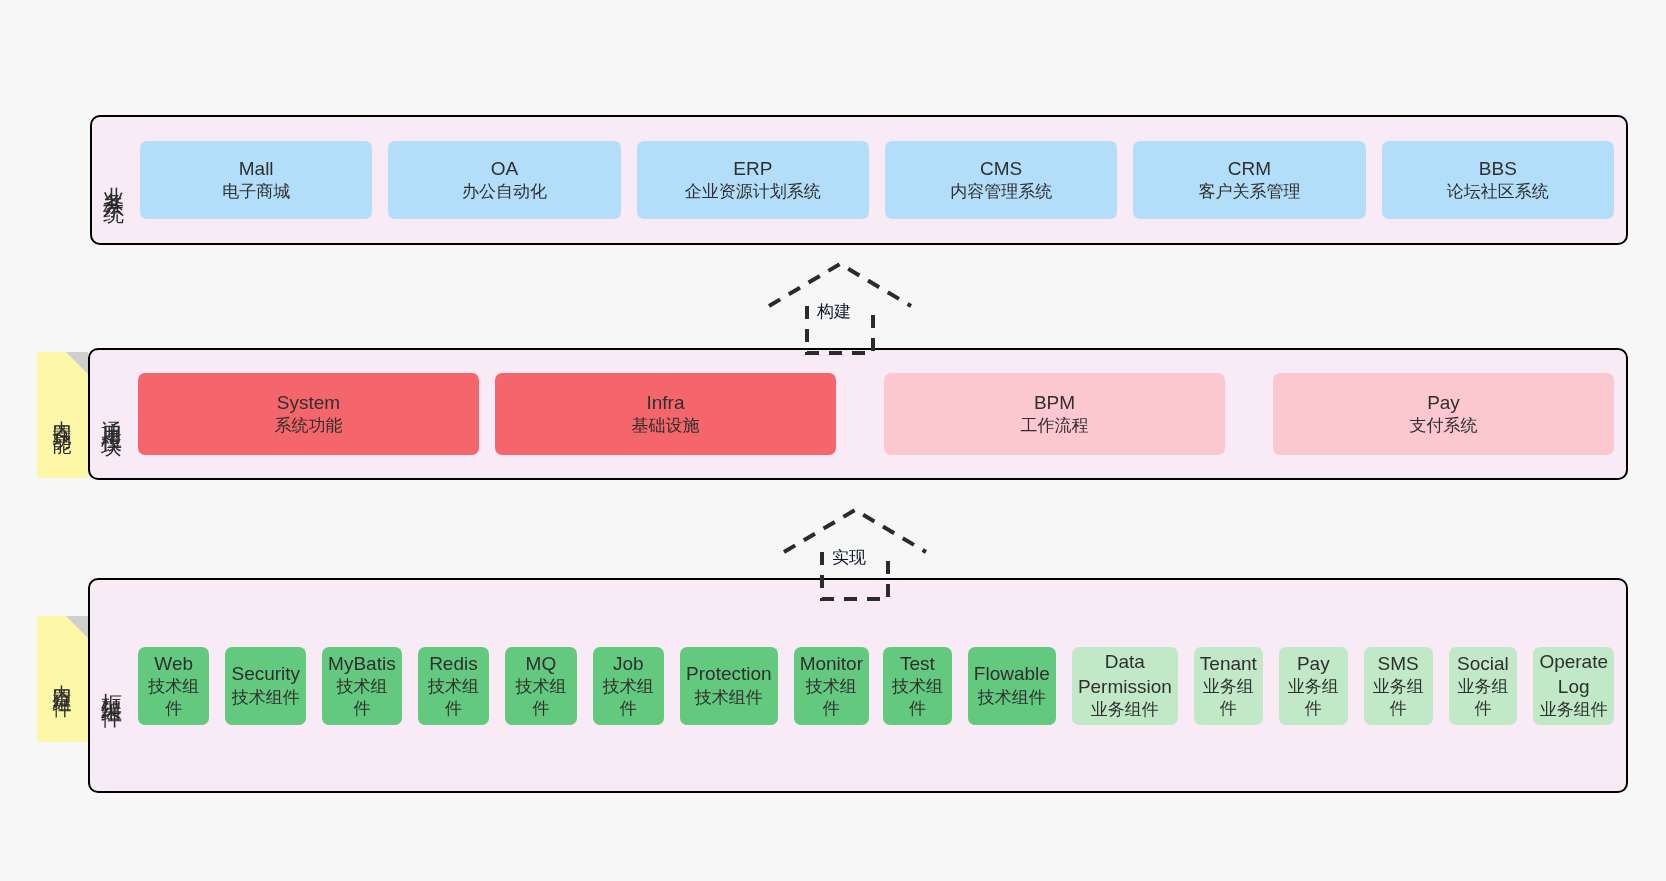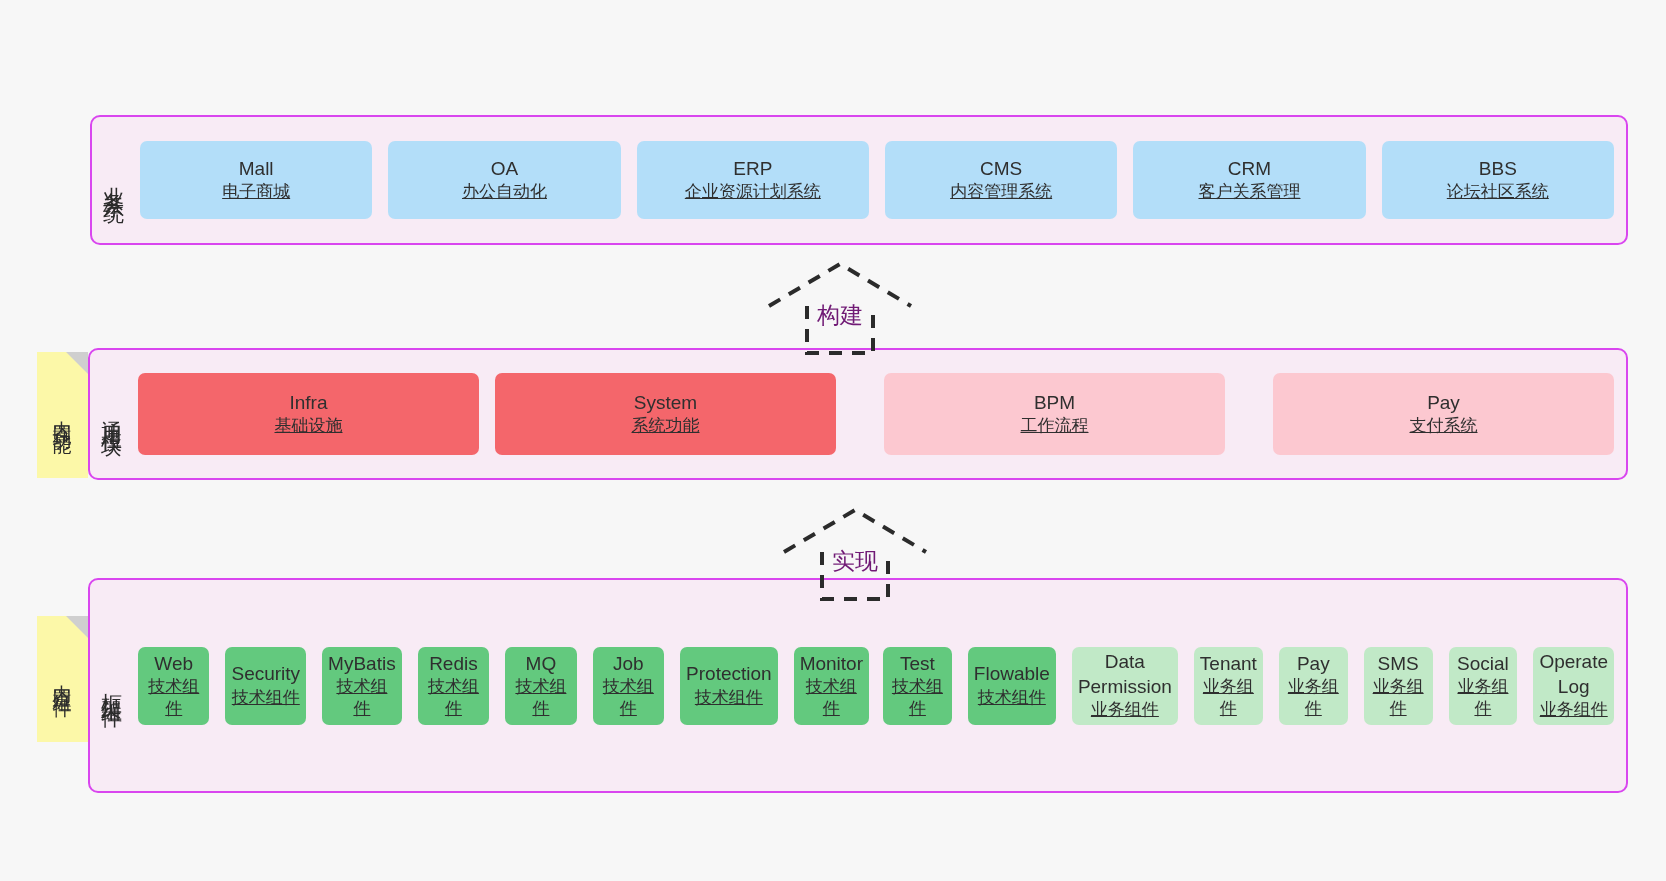--- a/index.html
+++ b/index.html
@@ -10,21 +10,21 @@
     color:#333;
     overflow:hidden;
     position:relative;
   }
   .canvas{position:absolute;inset:0;}
 
   
   .layer{
     position:absolute;
     background:#f8ebf5;
-    border:2px solid #d946ef;
+    border:2px solid #000000;
     border-radius:10px;
     box-sizing:border-box;
     display:flex;
     align-items:stretch;
   }
   .layer-label{
     flex:0 0 auto;
     width:44px;
     display:flex;
     align-items:center;
@@ -64,21 +64,21 @@
     display:flex;
     flex-direction:column;
     align-items:center;
     justify-content:center;
     text-align:center;
     line-height:1.28;
     box-sizing:border-box;
     padding:4px 6px;
   }
   .card .en{font-size:19px;color:#2f2f2f;}
-  .card .cn{font-size:17px;color:#2f2f2f;text-decoration:underline;}
+  .card .cn{font-size:17px;color:#2f2f2f;}
 
   .h-biz{height:78px;}
   .h-mod{height:82px;}
   .h-fw {height:78px;}
 
   .c-blue      {background:#b3def9;}
   .c-red       {background:#f4666b;}
   .c-pink      {background:#fcc8d0;margin-left:32px;}
   .c-green     {background:#63c97e;}
   .c-lightgreen{background:#c1e9c7;}
@@ -104,22 +104,22 @@
     top:0;right:0;
     width:0;height:0;
     border-left:22px solid transparent;
     border-top:22px solid #cfcfcf;
   }
 
   
   .gen-arrow{position:absolute;z-index:4;}
   .gen-arrow .lbl{
     position:absolute;
-    font-size:23px;
-    color:#701a75;
+    font-size:17px;
+    color:#0f172a;
     background:transparent;
     white-space:nowrap;
   }
 </style>
 </head>
 <body>
 
 <div class="canvas">
 
   <div class="layer" style="left:90px;top:115px;width:1538px;height:130px;">
@@ -173,27 +173,27 @@
     <span class="fold"></span>
     <span>内置功能</span>
   </div>
 
   <div class="layer" style="left:88px;top:348px;width:1540px;height:132px;">
     <div class="layer-label">通用模块</div>
     <div class="layer-body">
       <div class="row">
 
         <div class="card h-mod c-red">
+          <span class="en">System</span>
+          <span class="cn">系统功能</span>
+        </div>
+
+        <div class="card h-mod c-red">
           <span class="en">Infra</span>
           <span class="cn">基础设施</span>
-        </div>
-
-        <div class="card h-mod c-red">
-          <span class="en">System</span>
-          <span class="cn">系统功能</span>
         </div>
 
         <div class="card h-mod c-pink">
           <span class="en">BPM</span>
           <span class="cn">工作流程</span>
         </div>
 
         <div class="card h-mod c-pink">
           <span class="en">Pay</span>
           <span class="cn">支付系统</span>

